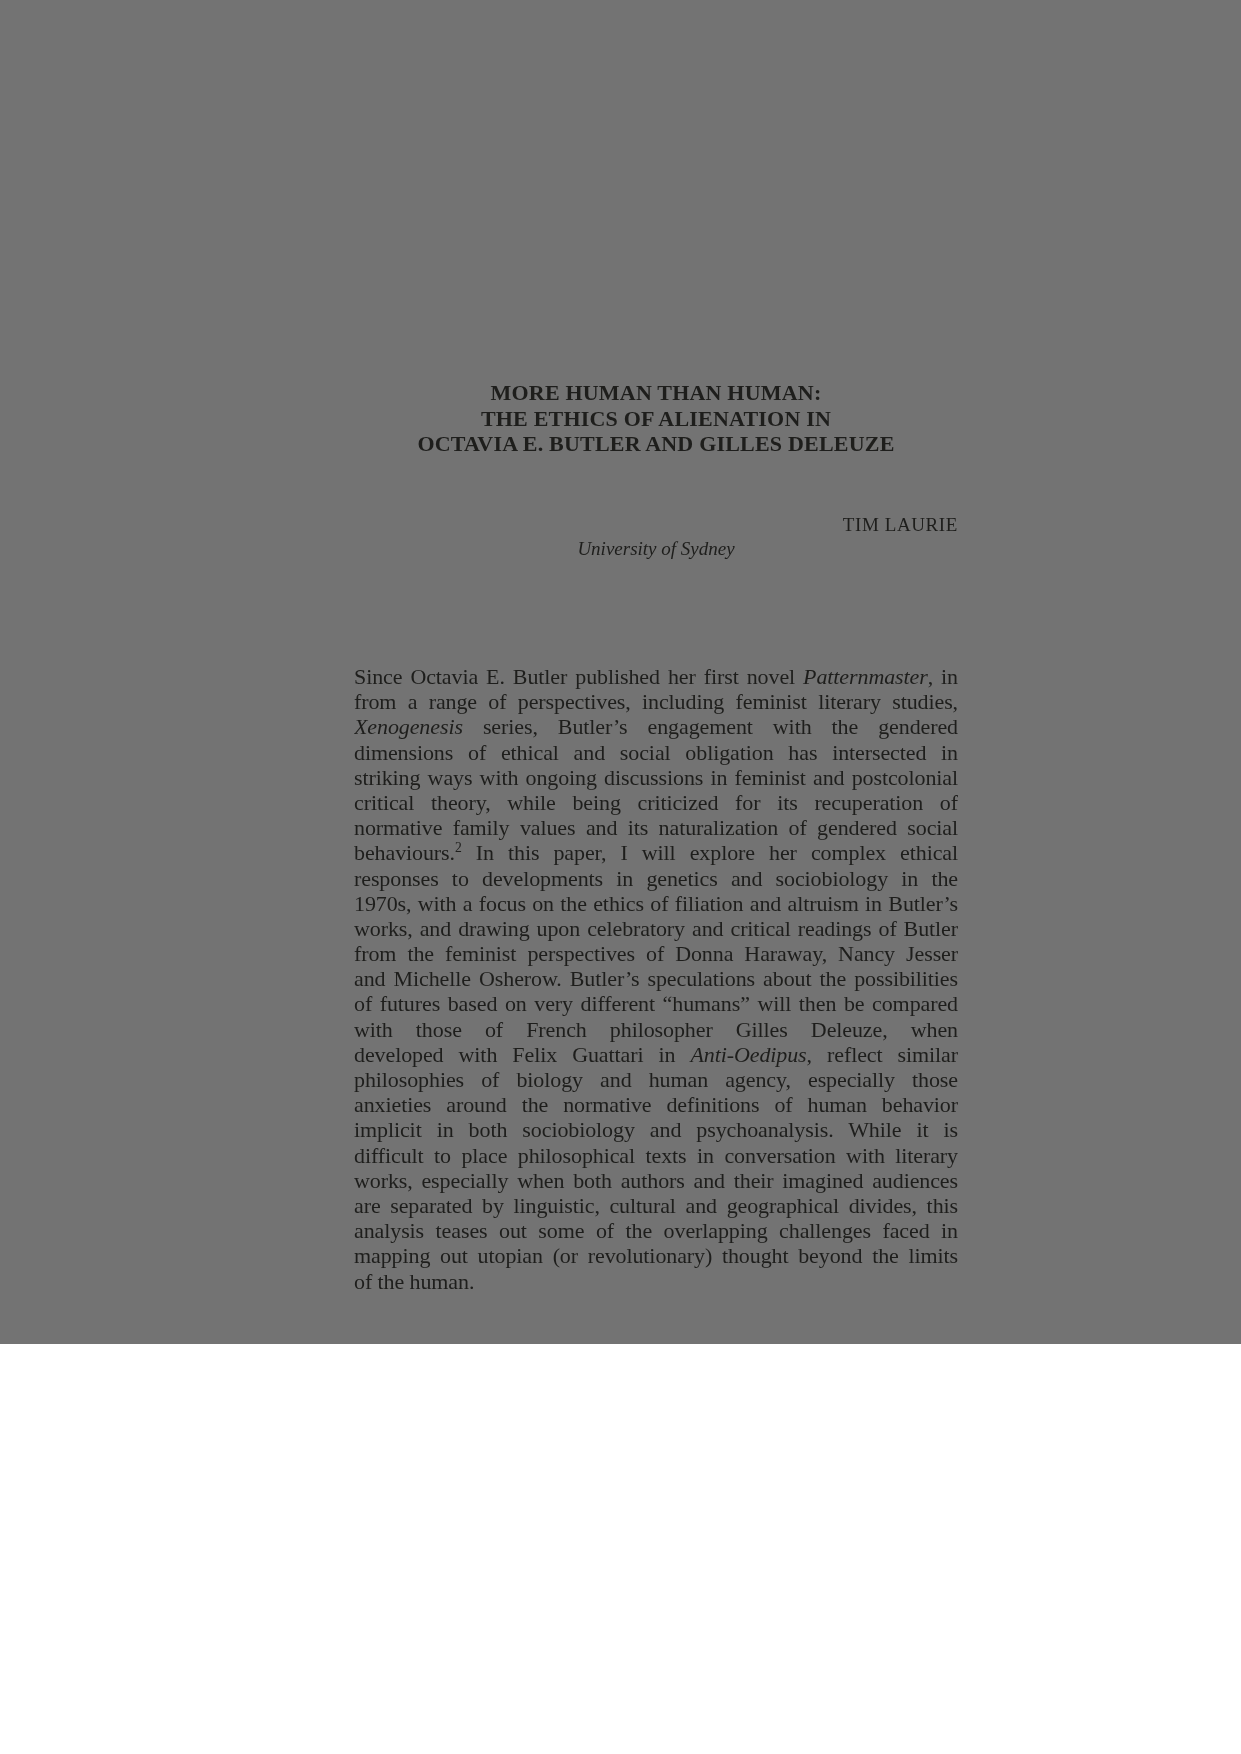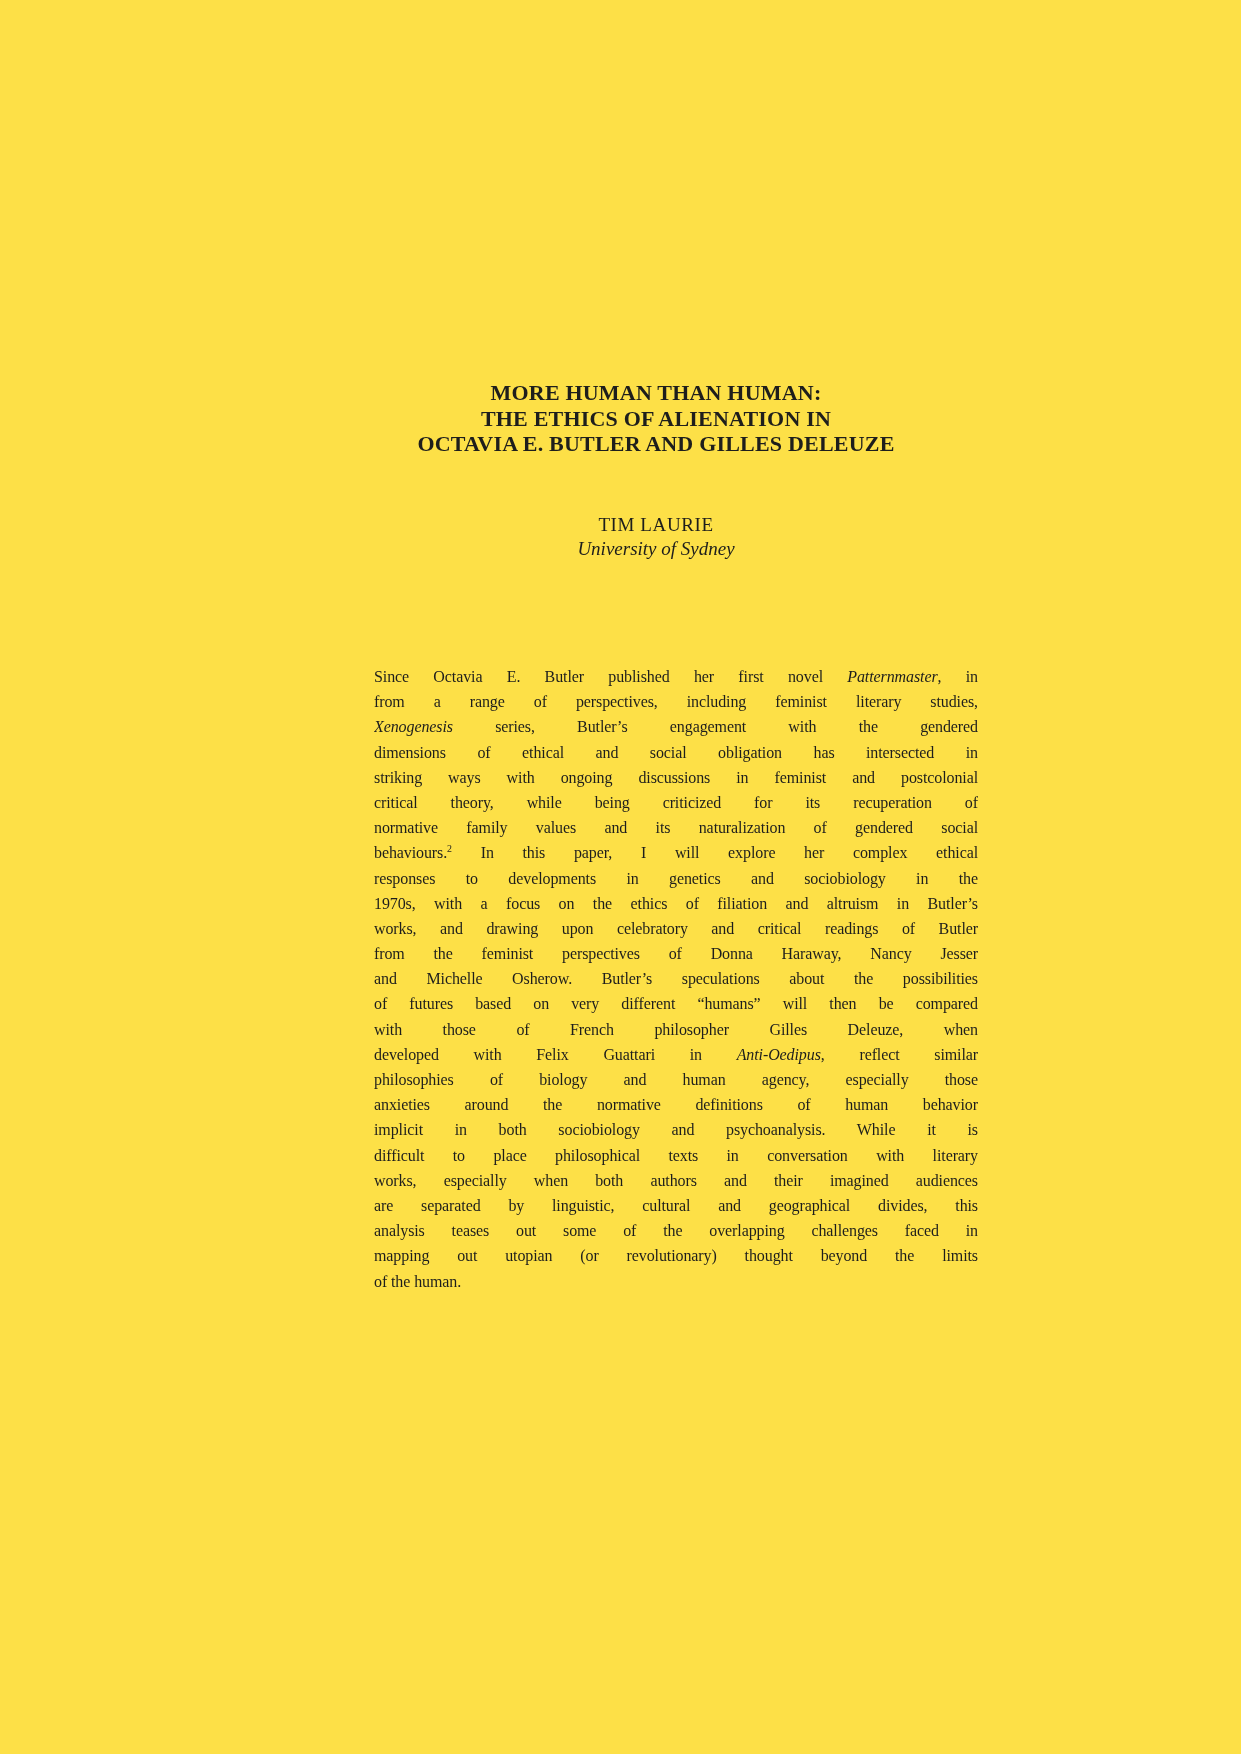--- a/index.html
+++ b/index.html
@@ -3,22 +3,22 @@
 <meta charset="utf-8">
 <style>
   html, body {
     margin: 0;
     padding: 0;
     background: #ffffff;
   }
   .page {
     position: relative;
     width: 1241px;
-    height: 1754px;
-    background: #fde047;
+    height: 1344px;
+    background: #737373;
     font-family: "Liberation Serif", "DejaVu Serif", serif;
     color: #1e1e1c;
     overflow: hidden;
   }
   .title-block {
     position: absolute;
     top: 380px;
     left: 354px;
     width: 604px;
     text-align: center;
@@ -31,35 +31,35 @@
     position: absolute;
     top: 513px;
     left: 354px;
     width: 604px;
     text-align: center;
   }
   .author-name {
     font-size: 19px;
     line-height: 24px;
     letter-spacing: 0.6px;
+    text-align: right;
   }
   .author-affiliation {
     font-size: 19px;
     line-height: 23px;
     font-style: italic;
     text-align: center;
   }
   .body-text {
     position: absolute;
     top: 664px;
     left: 354px;
     width: 604px;
-    font-size: 16px;
+    font-size: 22px;
     letter-spacing: -0.1px;
-    margin-left: 20px;
   }
   .body-text .line {
     text-align: justify;
     text-align-last: justify;
     line-height: 25.2px;
     height: 25.2px;
     overflow: hidden;
     white-space: normal;
   }
   .body-text .line.last {

